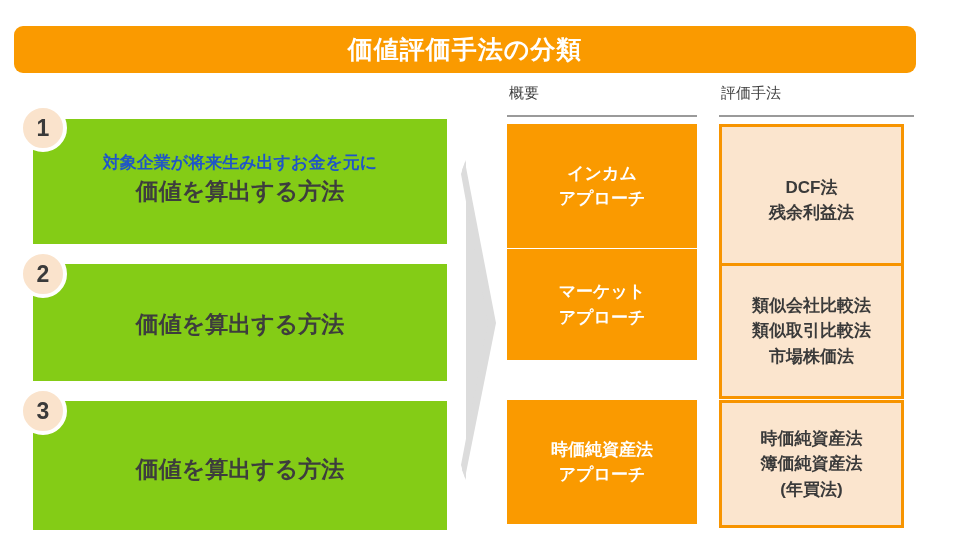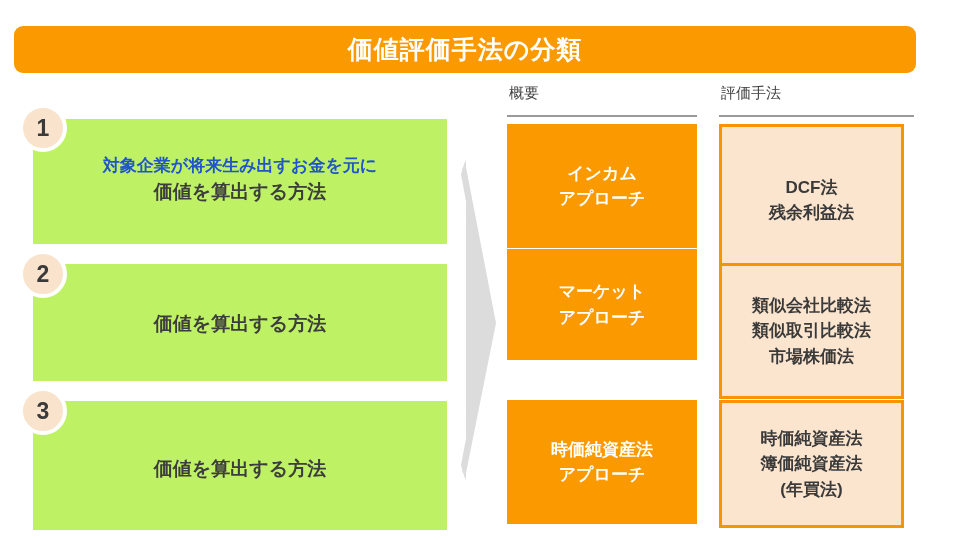--- a/index.html
+++ b/index.html
@@ -35,21 +35,21 @@
     font-weight: bold;
     letter-spacing: 1px;
     line-height: 1;
   }
 
   
   .desc-block {
     position: absolute;
     left: 33px;
     width: 414px;
-    background: #bef264;
+    background: #84cc16;
   }
   .desc-block.b1 { top: 119px; height: 125px; }
   .desc-block.b2 { top: 264px; height: 117px; }
   .desc-block.b3 { top: 401px; height: 129px; }
 
   .desc-inner {
     position: absolute;
     left: 0;
     right: 0;
     top: 50%;
@@ -58,21 +58,21 @@
     line-height: 1.45;
   }
   .desc-line-1 {
     color: #1F55C8;
     font-size: 17px;
     font-weight: bold;
     display: block;
   }
   .desc-line-2 {
     color: #3D3D3D;
-    font-size: 19px;
+    font-size: 23px;
     font-weight: bold;
     display: block;
   }
   .desc-block.b1 .desc-inner { transform: translateY(-54%); }
   .desc-block.b2 .desc-inner { transform: translateY(-46%); }
   .desc-block.b3 .desc-inner { transform: translateY(-40%); }
 
   
   .step-circle {
     position: absolute;

